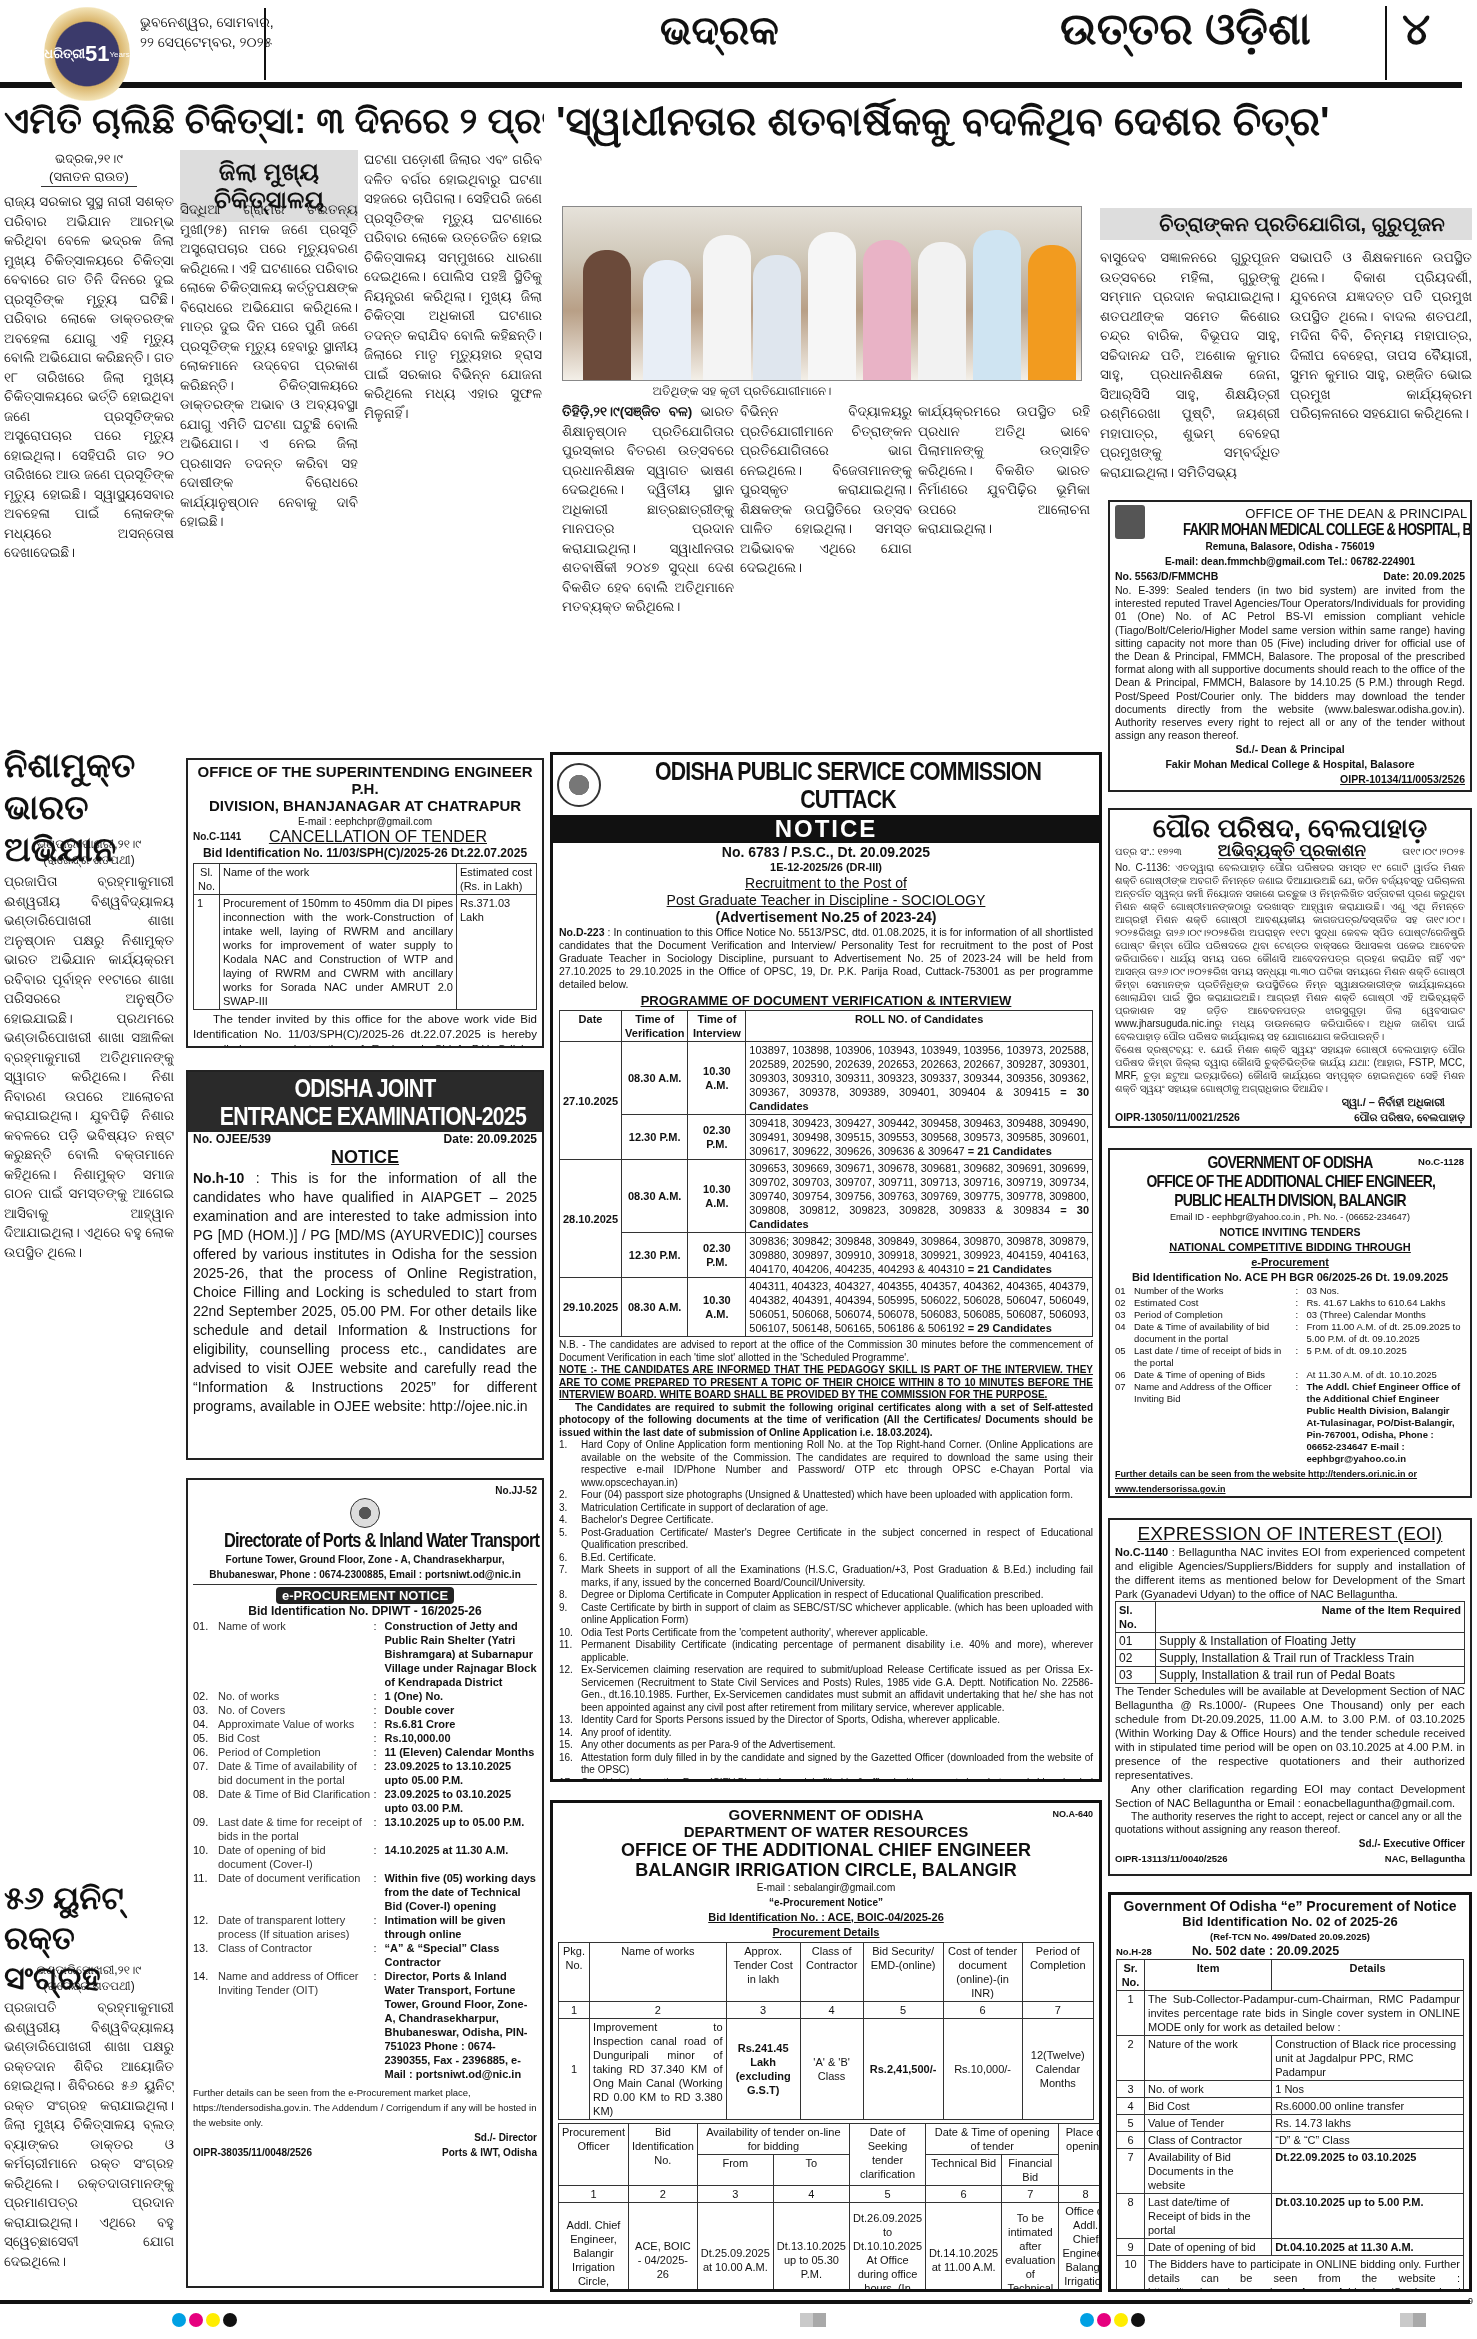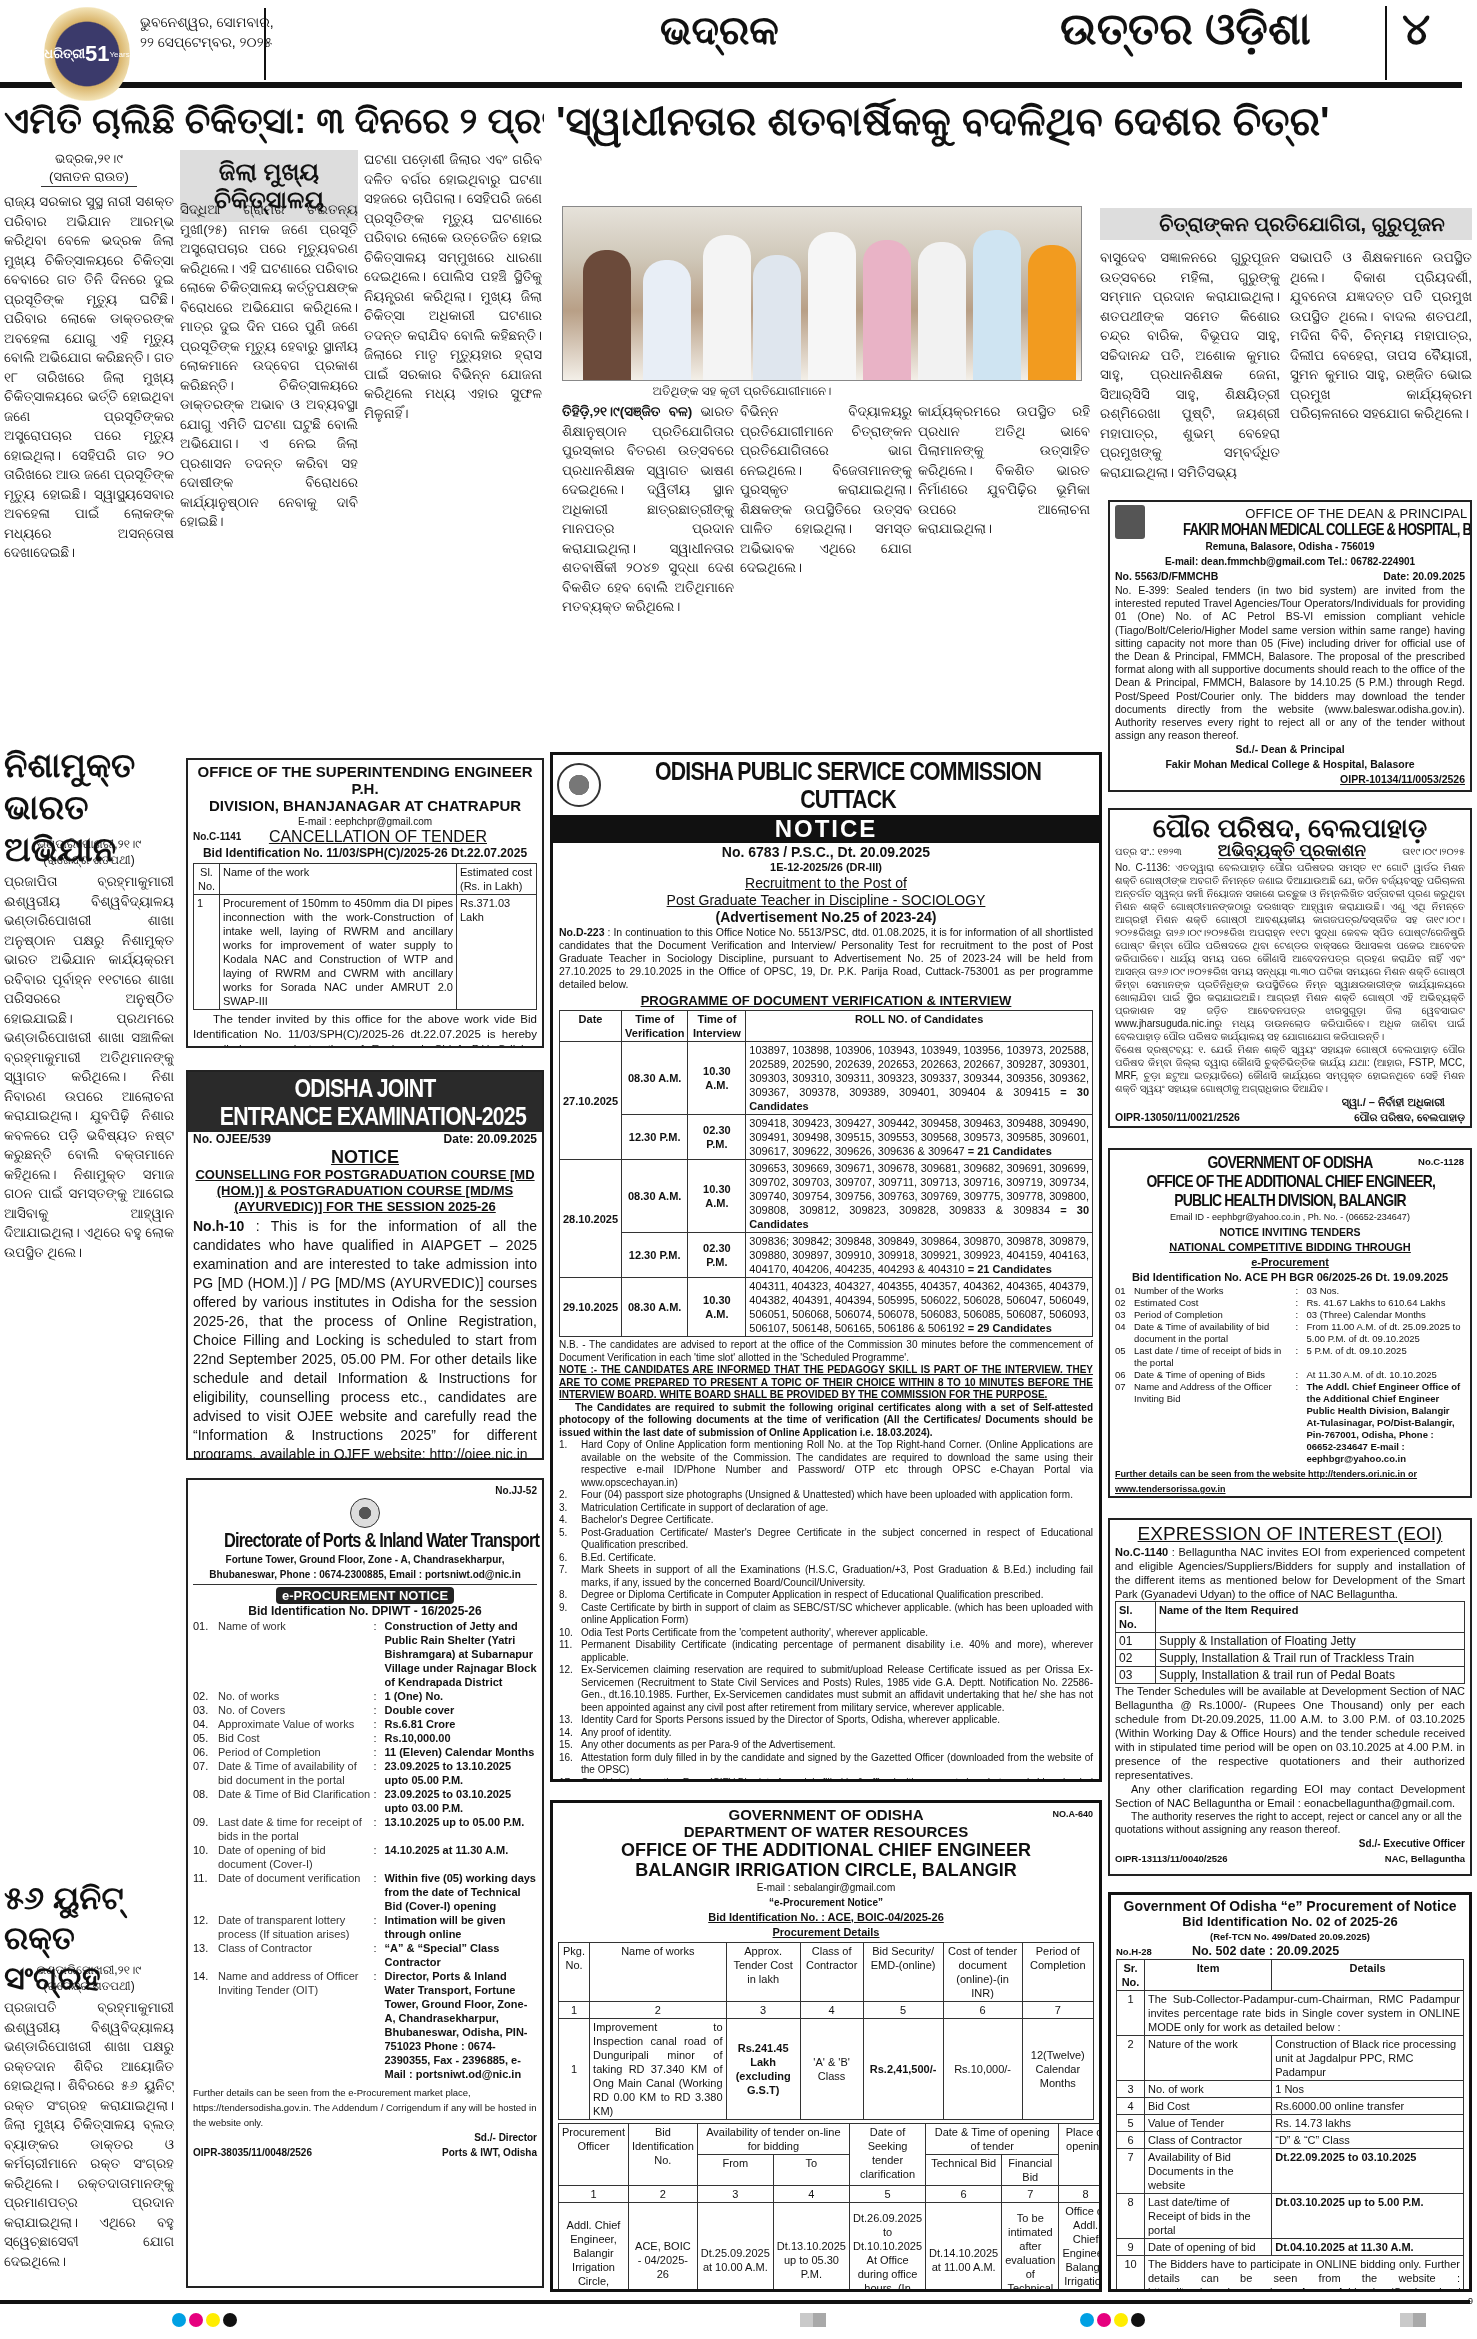--- a/index.html
+++ b/index.html
@@ -138,21 +138,20 @@
   <div class="darkbar" style="padding:2px 0">
     <div class="cond" style="font-size:26px;line-height:28px">ODISHA JOINT</div>
     <div class="cond" style="font-size:26px;line-height:28px">ENTRANCE EXAMINATION-2025</div>
   </div>
   <div style="padding:0 5px">
     <div class="row2 b" style="font-size:12px">
         <span>No. OJEE/539</span>
         <span>Date: 20.09.2025</span>
       </div>
     <div class="ctr b u" style="font-size:18px;line-height:20px">NOTICE</div>
-    <div class="ctr b u" style="font-size:13px;line-height:16px">COUNSELLING FOR POSTGRADUATION COURSE [MD (HOM.)] &amp; POSTGRADUATION COURSE [MD/MS (AYURVEDIC)] FOR THE SESSION 2025-26</div>
     <div style="font-size:14px;line-height:19px;text-align:justify;margin-top:2px"><b>No.h-10</b><span> : This is for the information of all the candidates who have qualified in AIAPGET – 2025 examination and are interested to take admission into PG [MD (HOM.)] / PG [MD/MS (AYURVEDIC)] courses offered by various institutes in Odisha for the session 2025-26, that the process of Online Registration, Choice Filling and Locking is scheduled to start from 22nd September 2025, 05.00 PM. For other details like schedule and detail Information &amp; Instructions for eligibility, counselling process etc., candidates are advised to visit OJEE website and carefully read the “Information &amp; Instructions 2025” for different programs, available in OJEE website: http://ojee.nic.in</span></div>
 
   </div>
 </div>
 
 <div class="abs box" style="left:186px;top:1478px;width:358px;height:810px;padding:3px 5px;">
   <div style="text-align:right;font-size:10px;font-weight:bold">No.JJ-52</div>
   <div style="width:30px;height:30px;border-radius:50%;border:1px solid #333;margin:0 auto;background:radial-gradient(circle,#555 30%,#ddd 32%)"></div>
   <div class="ctr cond" style="font-size:20px;line-height:24px">Directorate of Ports &amp; Inland Water Transport</div>
   <div class="ctr b" style="font-size:10px">Fortune Tower, Ground Floor, Zone - A, Chandrasekharpur,</div>
@@ -488,21 +487,21 @@
 
 </div>
 
 <div class="abs box" style="left:1108px;top:1518px;width:364px;height:358px;padding:3px 5px;">
   <div class="ctr u" style="font-size:19px;line-height:22px">EXPRESSION OF INTEREST (EOI)</div>
   <div style="font-size:11px;line-height:14px;text-align:justify"><b>No.C-1140</b><span> : Bellaguntha NAC invites EOI from experienced competent and eligible Agencies/Suppliers/Bidders for supply and installation of the different items as mentioned below for Development of the Smart Park (Gyanadevi Udyan) to the office of NAC Bellaguntha.</span></div>
   <table>
     <tbody>
         <tr>
           <th style="width:40px;text-align:left">Sl. No.</th>
-          <th style="text-align:left">Name of the Item Required</th>
+          <th style="text-align:right">Name of the Item Required</th>
         </tr>
     </tbody>
       <tbody id="eoi-tbody">
         <tr>
           <td style="font-size:12px">01</td>
           <td style="font-size:12px">Supply &amp; Installation of Floating Jetty</td>
         </tr>
         <tr>
           <td style="font-size:12px">02</td>
           <td style="font-size:12px">Supply, Installation &amp; Trail run of Trackless Train</td>

